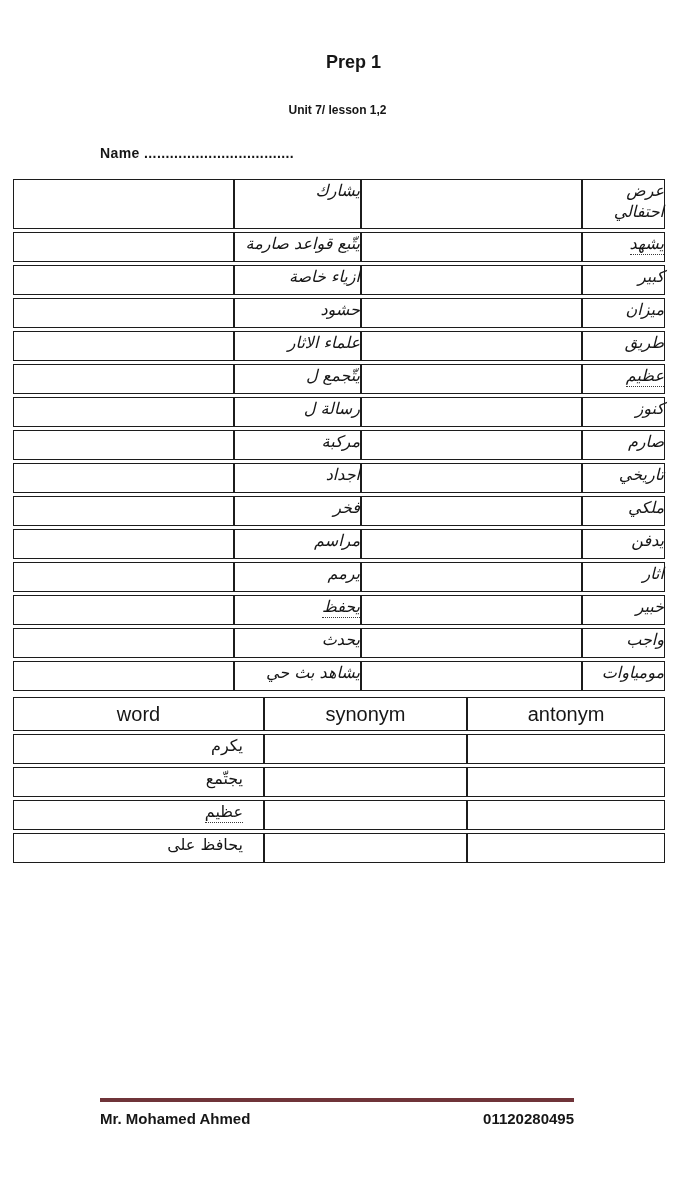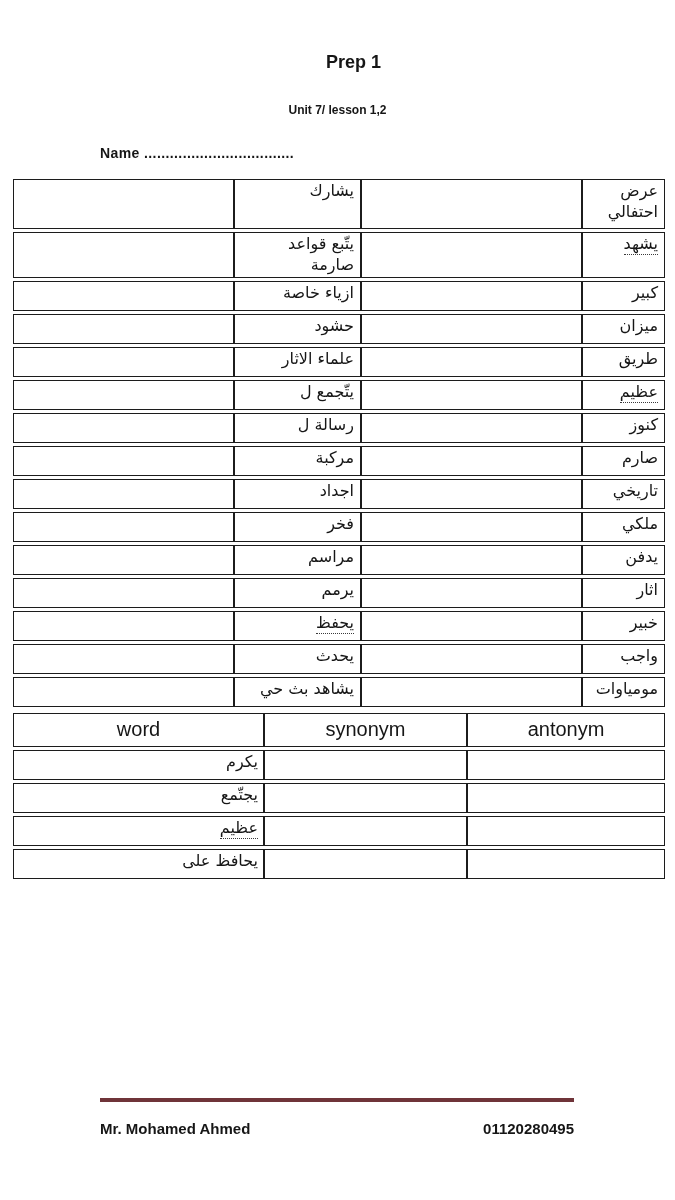--- a/index.html
+++ b/index.html
@@ -16,39 +16,39 @@
 
   table {
     border-collapse: separate;
     border-spacing: 0 3px;
     table-layout: fixed;
     margin-left: 13px;
   }
   td, th { border: 1px solid #1c1c1c; vertical-align: top; background: #fff; }
 
   .t1 { width: 652px; margin-top: 15px; }
-  .t1 td { height: 30px; padding: 1px 6px; }
+  .t1 td { height: 30px; padding: 1px 0; font-style: italic; }
   .t1 tr:first-child td { height: 50px; }
 
   .t2 { width: 652px; margin-top: 0; }
   .t2 th { height: 34px; padding: 2px; font-weight: 400; font-size: 20px;
            text-align: center; vertical-align: middle; }
-  .t2 td { height: 30px; padding: 1px 5px; }
+  .t2 td { height: 30px; padding: 1px 20px; }
 
   .ar {
     direction: rtl; text-align: right;
     font-family: "DejaVu Sans", sans-serif;
     font-size: 16px; line-height: 1.3;
   }
   .ud { border-bottom: 1px dotted #3a3a3a; padding-bottom: 1px; }
 
   .footer { position: absolute; left: 100px; top: 1098px; width: 474px; }
   .footer-line { height: 4px; background: #6f3439; }
   .footer-row { display: flex; justify-content: space-between;
-                margin-top: 18px; font-size: 15px; font-weight: 600; text-align: right; }
+                margin-top: 8px; font-size: 15px; font-weight: 600; text-align: right; }
 </style>
 </head>
 <body>
 
 <div class="title">Prep 1</div>
 <div class="subtitle">Unit 7/ lesson 1,2</div>
 <div class="name-line">Name ...................................</div>
 
 <table class="t1">
   <colgroup>

